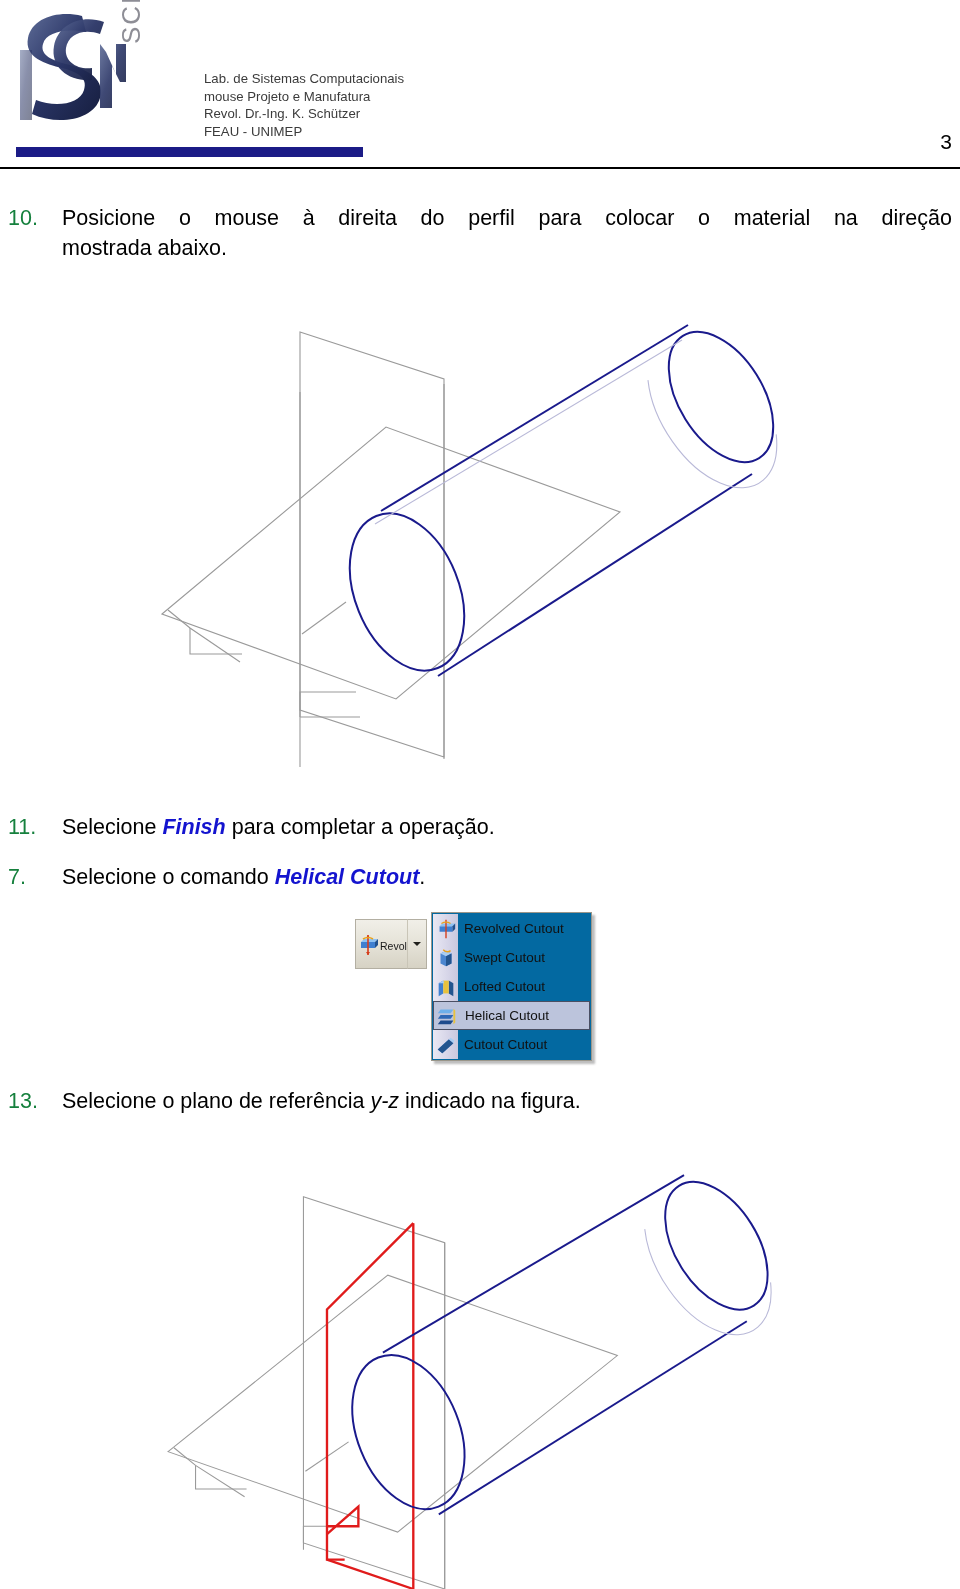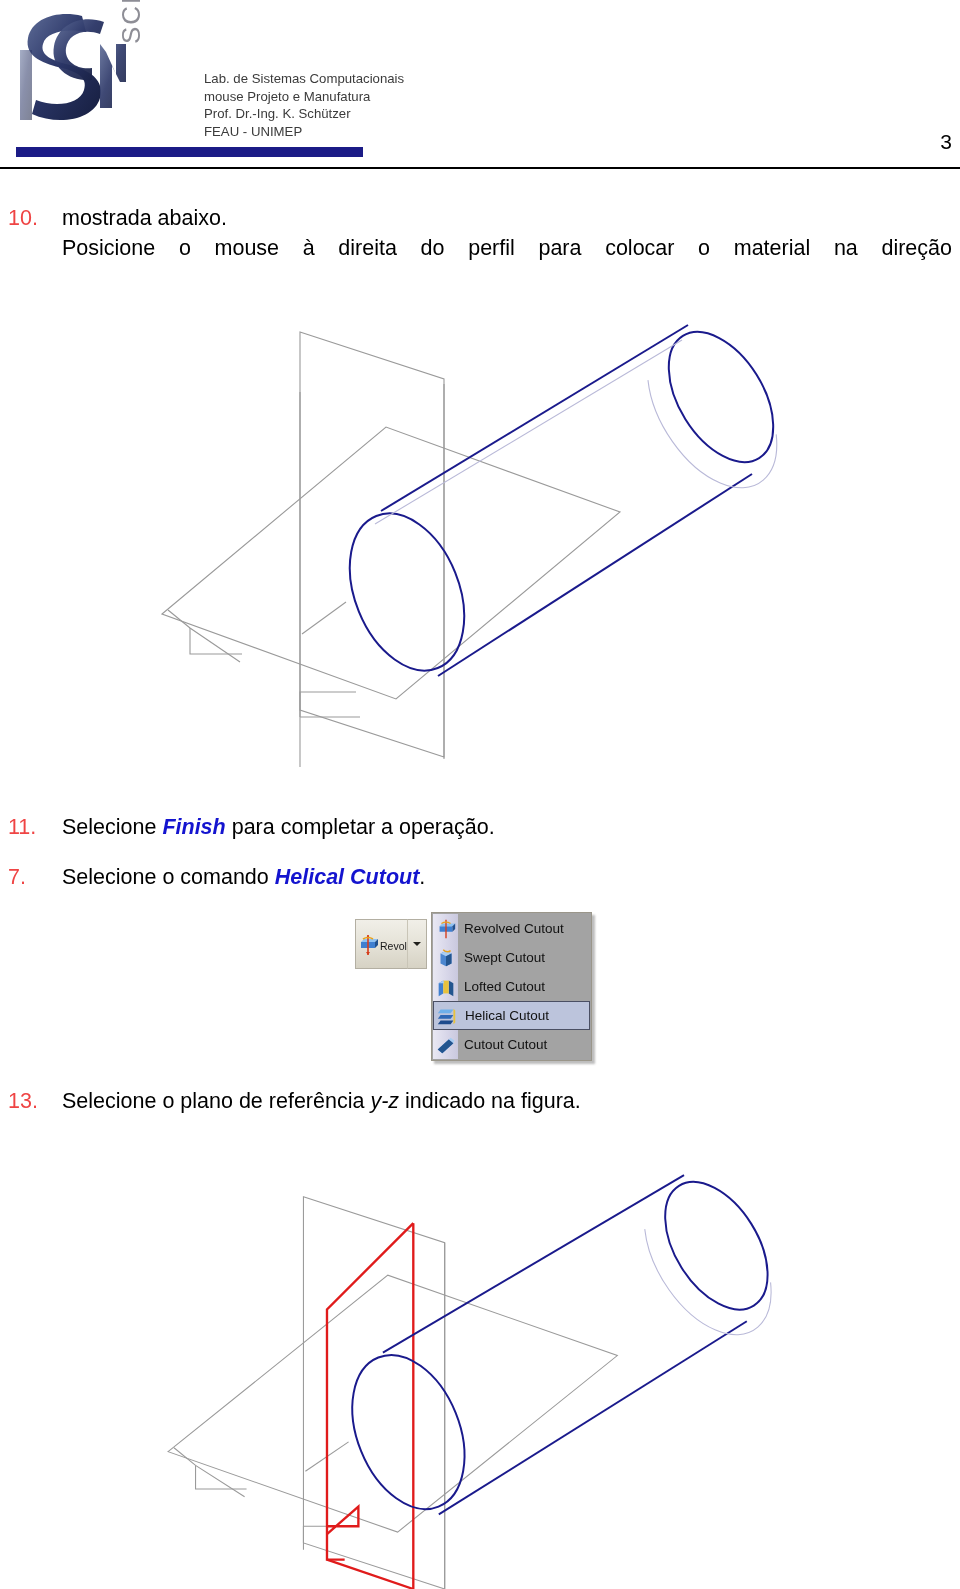--- a/index.html
+++ b/index.html
@@ -78,21 +78,21 @@
   .step {
     position: absolute;
     display: block;
   }
   .step-num {
     position: absolute;
     left: 8px; top: 0;
     width: 56px;
     font-size: 21.5px;
     line-height: 30px;
-    color: #ef4444;
+    color: #15803d;
   }
   .step-body {
     position: absolute;
     left: 62px; top: 0;
     font-size: 21.5px;
     line-height: 30px;
     color: #000;
   }
   .just {
     text-align: justify;
@@ -161,21 +161,21 @@
   .tri-down {
     width: 0; height: 0;
     border-left: 4px solid transparent;
     border-right: 4px solid transparent;
     border-top: 4px solid #20201c;
   }
   .menu-panel {
     position: absolute;
     left: 76px; top: 0px;
     width: 161px;
-    background: #a3a3a3;
+    background: #0369a1;
     border: 1px solid #9a968a;
     box-shadow: 3px 3px 2px rgba(90,90,90,0.40);
     padding: 1px 0 1px 0;
   }
   .menu-gutter {
     position: absolute;
     left: 1px; top: 1px;
     width: 25px; bottom: 1px;
     background: linear-gradient(90deg,#e9e8f3 0%, #d6d5e8 60%, #c9c8de 100%);
   }
@@ -234,37 +234,37 @@
         <path d="M92 40 L92 104 L104 104 L104 62 L112 78 L118 78 L118 40 L108 40 L108 70 L98 48 Z" fill="url(#gMono)" opacity="0.9"></path>
         <path d="M12 46 L12 116 L24 116 L24 46 Z" fill="url(#gMono)" opacity="0.55"></path>
       </svg>
     </div>
 
     <div class="logo-scpm-vertical">SCPM</div>
 
     <div class="logo-text">
       <div>Lab. de Sistemas Computacionais</div>
       <div>mouse Projeto e Manufatura</div>
-      <div>Prof. Dr.-Ing. K. Schützer</div>
+      <div>Revol. Dr.-Ing. K. Schützer</div>
       <div>FEAU - UNIMEP</div>
     </div>
 
     <div class="logo-bluebar"></div>
   </div>
 
   <div class="page-number">3</div>
 
   <div class="header-rule"></div>
 </div>
 
 <div class="step" id="step-10">
   <div class="step-num">10.</div>
   <div class="step-body">
+    <div class="just">Posicione o mouse à direita do perfil para colocar o material na direção</div>
     <div class="just line2">mostrada abaixo.</div>
-    <div class="just">Posicione o mouse à direita do perfil para colocar o material na direção</div>
   </div>
 </div>
 
 <div class="figure" id="figure-1">
   <svg class="icon-svg" width="660" height="510" viewBox="0 0 660 510">
     <g fill="none" stroke="#9a9a9a" stroke-width="1.1">
 
       <path d="M88 75 L232 122 L232 500 L88 453 Z" transform="translate(62,-5)"></path>
 
       <path d="M12 352 L236 165 L470 250 L246 437 Z"></path>

